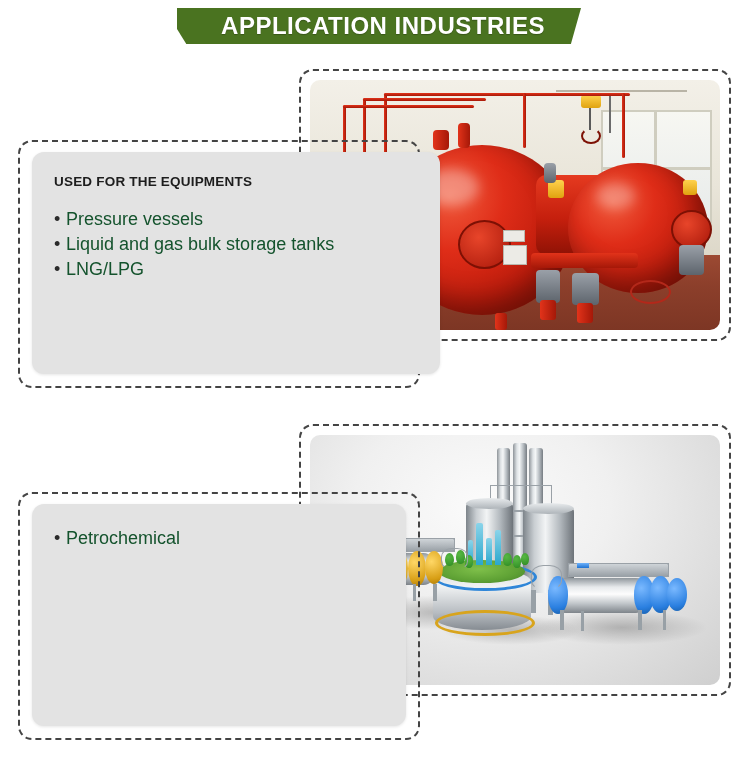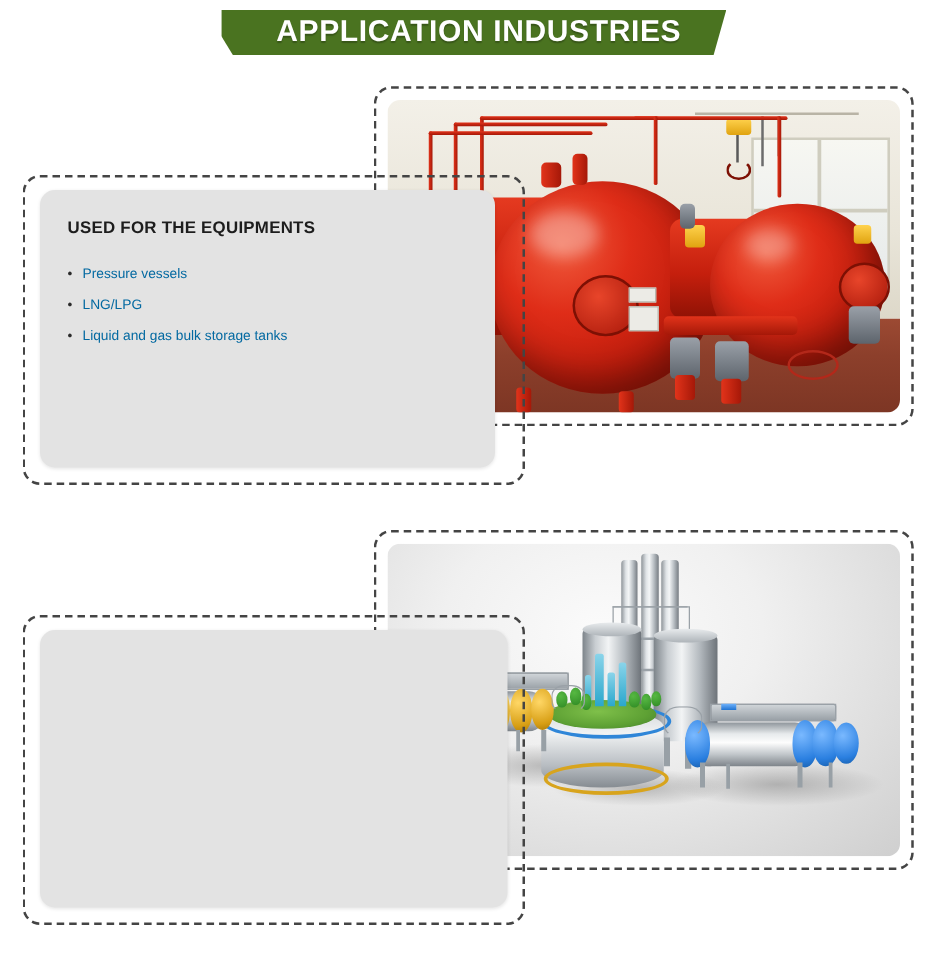--- a/index.html
+++ b/index.html
@@ -81,22 +81,22 @@
     letter-spacing: 0.2px;
     margin: 0 0 18px 0;
   }
   .panel-heading.centered { text-align: center; padding-right: 6px; }
   ul.bullets {
     list-style: none;
     margin: 0;
     padding: 0;
   }
   ul.bullets li {
-    font-size: 11px;
-    color: #0369a1;
+    font-size: 18px;
+    color: #14532d;
     line-height: 25px;
     position: relative;
     padding-left: 12px;
     white-space: nowrap;
   }
   ul.bullets li.wrap { white-space: normal; }
   ul.bullets li::before {
     content: "\2022";
     position: absolute;
     left: 0;
@@ -107,21 +107,21 @@
   
   .img-frame {
     position: absolute;
     border-radius: 10px;
     overflow: hidden;
     box-sizing: border-box;
   }
 
   
   #sec1-text-dash { left: 18px; top: 140px; width: 402px; height: 248px; }
-  #sec1-text-panel { left: 32px; top: 152px; width: 364px; height: 222px; }
+  #sec1-text-panel { left: 32px; top: 152px; width: 408px; height: 222px; }
   #sec1-img-dash { left: 299px; top: 69px; width: 432px; height: 272px; }
   #sec1-img { left: 310px; top: 80px; width: 410px; height: 250px; }
 
   
   #sec2-text-dash { left: 18px; top: 492px; width: 402px; height: 248px; }
   #sec2-text-panel { left: 32px; top: 504px; width: 374px; height: 222px; }
   #sec2-img-dash { left: 299px; top: 424px; width: 432px; height: 272px; }
   #sec2-img { left: 310px; top: 435px; width: 410px; height: 250px; }
 
   
@@ -351,22 +351,22 @@
     <div class="p1-pipe" style="left:45%;top:93%;width:3%;height:7%;"></div>
   </div>
 </div>
 
 <div class="dashed-box" id="sec1-text-dash"></div>
 <div class="text-panel" id="sec1-text-panel">
   <div class="panel-inner">
     <div class="panel-heading">USED FOR THE EQUIPMENTS</div>
     <ul class="bullets">
       <li>Pressure vessels</li>
+      <li>Liquid and gas bulk storage tanks</li>
       <li>LNG/LPG</li>
-      <li>Liquid and gas bulk storage tanks</li>
     </ul>
   </div>
 </div>
 
 <div class="dashed-box" id="sec2-img-dash"></div>
 <div class="img-frame" id="sec2-img">
   <div class="photo2">
 
     <div class="r-shadow" style="left:14%;top:64%;width:34%;height:14%;"></div>
     <div class="r-shadow" style="left:55%;top:70%;width:42%;height:14%;"></div>
@@ -434,15 +434,16 @@
 
     <div class="r-truss" style="left:32%;top:45%;width:6%;height:8%;border-radius:40%;border-bottom-color:transparent;"></div>
     <div class="r-truss" style="left:54%;top:52%;width:7%;height:9%;border-radius:40%;border-bottom-color:transparent;"></div>
   </div>
 </div>
 
 <div class="dashed-box" id="sec2-text-dash"></div>
 <div class="text-panel" id="sec2-text-panel">
   <div class="panel-inner">
     <ul class="bullets">
+      <li>Petrochemical</li>
     </ul>
   </div>
 </div>
 
 </body></html>

